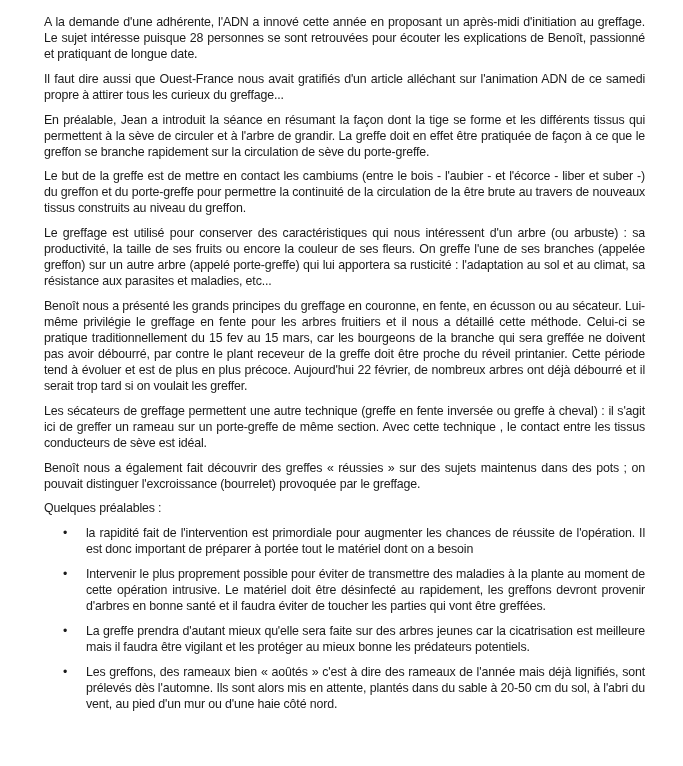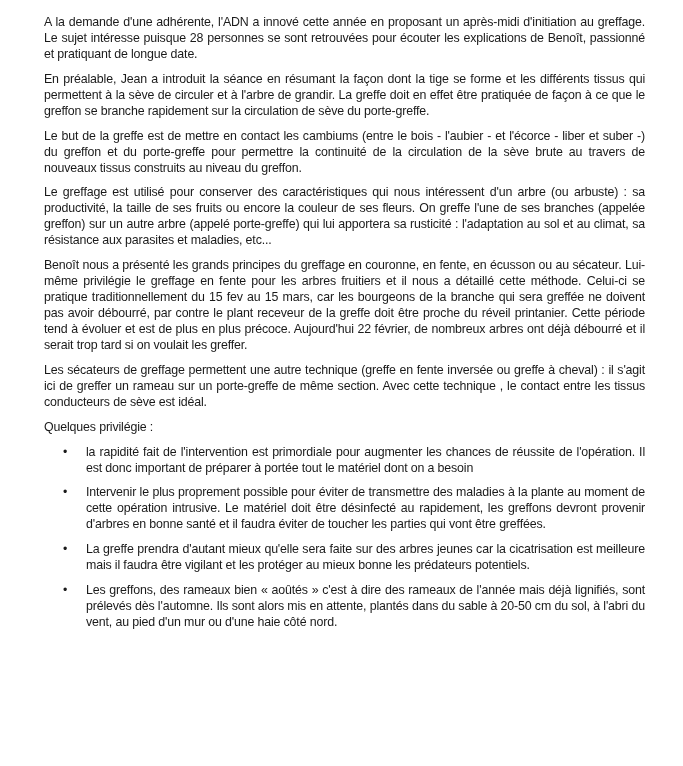--- a/index.html
+++ b/index.html
@@ -30,26 +30,28 @@
   }
   .doc li .bullet {
     position: absolute; left: 19px; top: 0;
   }
 </style>
 </head>
 <body>
 
 <div class="doc">
   <p>A la demande d'une adhérente, l'ADN a innové cette année en proposant un après-midi d'initiation au greffage. Le sujet intéresse puisque 28 personnes se sont retrouvées pour écouter les explications de Benoît, passionné et pratiquant de longue date.</p>
+  <p>Il faut dire aussi que Ouest-France nous avait gratifiés d'un article alléchant sur l'animation ADN de ce samedi propre à attirer tous les curieux du greffage...</p>
   <p>En préalable, Jean a introduit la séance en résumant la façon dont la tige se forme et les différents tissus qui permettent à la sève de circuler et à l'arbre de grandir. La greffe doit en effet être pratiquée de façon à ce que le greffon se branche rapidement sur la circulation de sève du porte-greffe.</p>
-  <p>Le but de la greffe est de mettre en contact les cambiums (entre le bois - l'aubier - et l'écorce - liber et suber -) du greffon et du porte-greffe pour permettre la continuité de la circulation de la sève brute au travers de nouveaux tissus construits au niveau du greffon.</p>
+  <p>Le but de la greffe est de mettre en contact les cambiums (entre le bois - l'aubier - et l'écorce - liber et suber -) du greffon et du porte-greffe pour permettre la continuité de la circulation de la être brute au travers de nouveaux tissus construits au niveau du greffon.</p>
   <p>Le greffage est utilisé pour conserver des caractéristiques qui nous intéressent d'un arbre (ou arbuste) : sa productivité, la taille de ses fruits ou encore la couleur de ses fleurs. On greffe l'une de ses branches (appelée greffon) sur un autre arbre (appelé porte-greffe) qui lui apportera sa rusticité : l'adaptation au sol et au climat, sa résistance aux parasites et maladies, etc...</p>
   <p>Benoît nous a présenté les grands principes du greffage en couronne, en fente, en écusson ou au sécateur. Lui-même privilégie le greffage en fente pour les arbres fruitiers et il nous a détaillé cette méthode. Celui-ci se pratique traditionnellement du 15 fev au 15 mars, car les bourgeons de la branche qui sera greffée ne doivent pas avoir débourré, par contre le plant receveur de la greffe doit être proche du réveil printanier. Cette période tend à évoluer et est de plus en plus précoce. Aujourd'hui 22 février, de nombreux arbres ont déjà débourré et il serait trop tard si on voulait les greffer.</p>
   <p>Les sécateurs de greffage permettent une autre technique (greffe en fente inversée ou greffe à cheval) : il s'agit ici de greffer un rameau sur un porte-greffe de même section.  Avec cette technique , le contact entre les tissus conducteurs de sève est idéal.</p>
-  <p>Quelques privilégie :</p>
+  <p>Benoît nous a également fait découvrir des greffes « réussies » sur des sujets maintenus dans des pots ; on pouvait distinguer l'excroissance (bourrelet) provoquée par le greffage.</p>
+  <p>Quelques préalables :</p>
 
   <ul>
     <li>
       <span class="bullet">•</span>
       <span>la rapidité fait de l'intervention est primordiale pour augmenter les chances de réussite de l'opération. Il est donc important de préparer à portée tout le matériel dont on a besoin</span>
     </li>
     <li>
       <span class="bullet">•</span>
       <span>Intervenir le plus proprement possible pour éviter de transmettre des maladies à la plante au moment de cette opération intrusive. Le matériel doit être désinfecté au rapidement, les greffons devront provenir d'arbres en bonne santé et il faudra éviter de toucher les parties qui vont être greffées.</span>
     </li>

